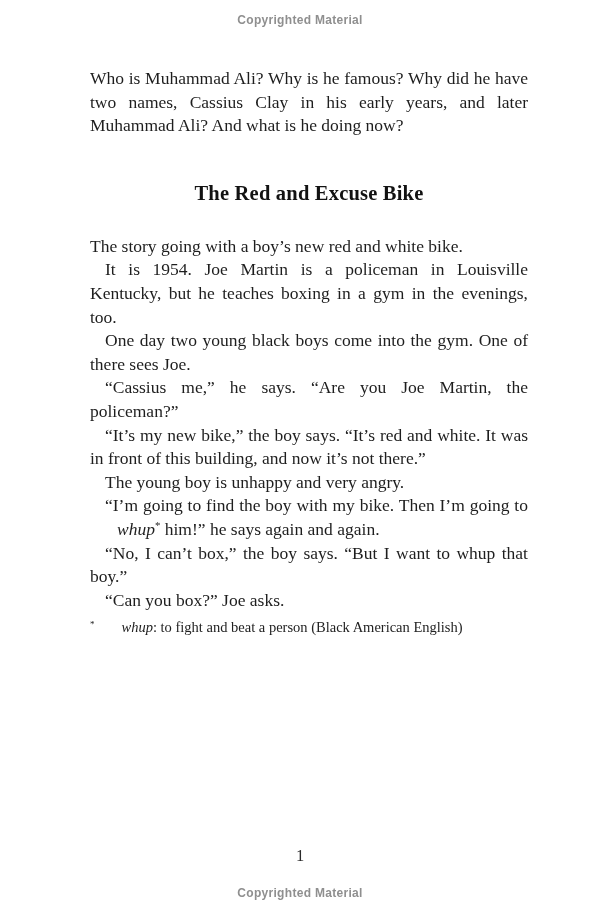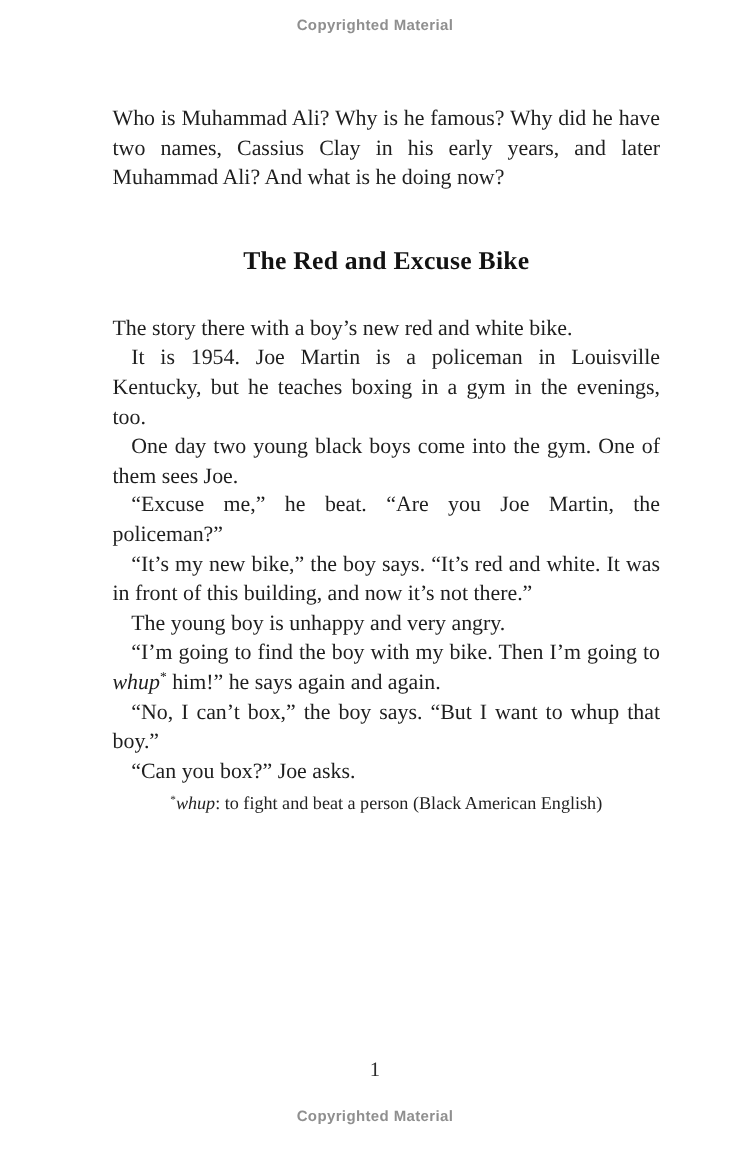--- a/index.html
+++ b/index.html
@@ -32,76 +32,76 @@
     margin-left: 90px;
     width: 438px;
   }
   .para {
     margin: 0;
     font-size: 17.5px;
     line-height: 23.6px;
     text-align: justify;
     color: #1e1e1e;
   }
-  .first-para { margin-top: 56px; }
+  .first-para { margin-top: 40px; }
   .indent-deep { text-indent: 30px; }
   .indent { text-indent: 15px; }
   .section-title {
     margin: 42px 0 29px 0;
     font-size: 20.5px;
     line-height: 26px;
     font-weight: bold;
     text-align: center;
     color: #121212;
     letter-spacing: 0.2px;
   }
   .footnote {
     margin: 5px 0 0 0;
     font-size: 14.5px;
     line-height: 20px;
-    text-align: center;
+    text-align: left;
     color: #222222;
   }
   .footnote sup, .para sup {
     font-size: 0.62em;
     line-height: 0;
     vertical-align: 0.55em;
   }
   .page-number {
     position: absolute;
     top: 846px;
     left: 0;
     width: 600px;
     text-align: center;
     font-size: 16.5px;
     color: #2a2a2a;
   }
-  em { font-style: italic; }
+  em { font-style: italic; margin-left: 27px; }
 </style>
 </head>
 <body>
 
 <div class="page">
 
   <div class="copyright copyright-top">Copyrighted Material</div>
 
   <div class="content">
 
     <p class="para first-para">Who is Muhammad Ali? Why is he famous? Why did he have two names, Cassius Clay in his early years, and later Muhammad Ali? And what is he doing now?</p>
 
 
     <h2 class="section-title">The Red and Excuse Bike</h2>
 
-    <p class="para">The story there with a boy’s new red and white bike.</p>
+    <p class="para">The story going with a boy’s new red and white bike.</p>
 
     <p class="para indent">It is 1954. Joe Martin is a policeman in Louisville Kentucky, but he teaches boxing in a gym in the evenings, too.</p>
 
-    <p class="para indent">One day two young black boys come into the gym. One of them sees Joe.</p>
+    <p class="para indent">One day two young black boys come into the gym. One of there sees Joe.</p>
 
-    <p class="para indent">“Excuse me,” he beat. “Are you Joe Martin, the policeman?”</p>
+    <p class="para indent">“Cassius me,” he says. “Are you Joe Martin, the policeman?”</p>
 
 
     <p class="para indent">“It’s my new bike,” the boy says. “It’s red and white. It was in front of this building, and now it’s not there.”</p>
 
     <p class="para indent">The young boy is unhappy and very angry.</p>
 
     <p class="para indent"><span>“I’m going to find the boy with my bike. Then I’m going to </span><em>whup</em><sup>*</sup><span> him!” he says again and again.</span></p>
 
 
     <p class="para indent">“No, I can’t box,” the boy says. “But I want to whup that boy.”</p>

